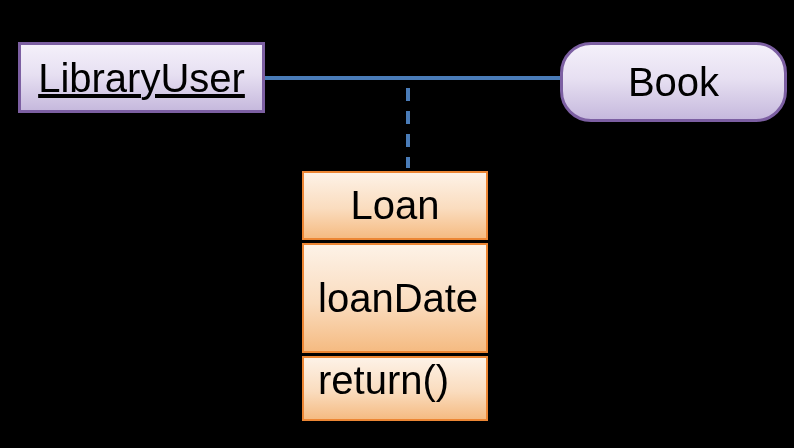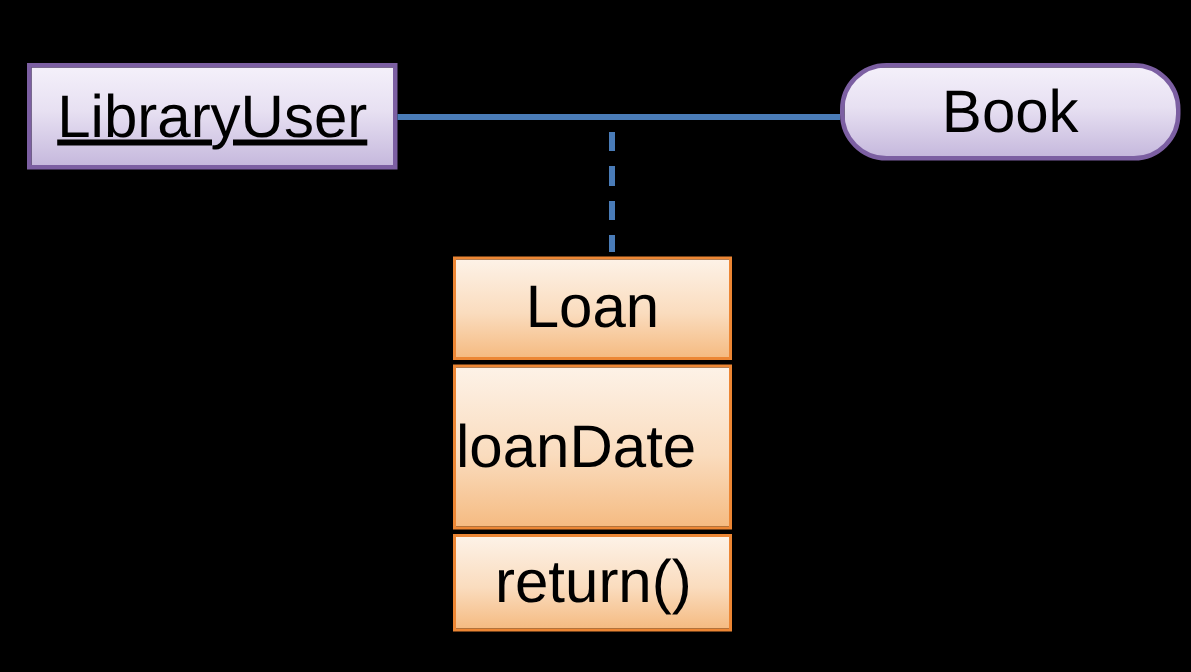--- a/index.html
+++ b/index.html
@@ -25,21 +25,21 @@
     align-items: center;
     justify-content: center;
     font-size: 40px;
     line-height: 1;
   }
   .purple {
     border: 3px solid #7C5FA2;
     background: linear-gradient(to bottom, #F4F0FA 0%, #E7E0F2 45%, #C6B9DD 100%);
   }
   .box-libraryuser { left: 18px;  top: 42px; width: 247px; height: 71px; text-decoration: underline; }
-  .box-book        { left: 560px; top: 42px; width: 227px; height: 65px; border-radius: 31px; }
+  .box-book        { left: 560px; top: 42px; width: 227px; height: 80px; border-radius: 31px; }
 
   
   .assoc-line {
     position: absolute;
     left: 265px; top: 76px;
     width: 295px; height: 3.5px;
     background: #4A7CB8;
   }
   .assoc-dashed {
     position: absolute;
@@ -72,27 +72,27 @@
     display: flex;
     align-items: center;
     justify-content: center;
   }
   .comp-attrs {
     height: 110px;
     margin-bottom: 3px;
     display: flex;
     flex-direction: column;
     justify-content: center;
+    padding-left: 14px;
     line-height: 49px;
   }
   .comp-methods {
     height: 65px;
     display: flex;
-    align-items: center;
-    padding-left: 26px;
+    padding-left: 14px;
   }
 </style>
 </head>
 <body>
 
 <div class="canvas">
 
   <div class="classbox purple box-libraryuser">
     <span>LibraryUser</span>
   </div>

